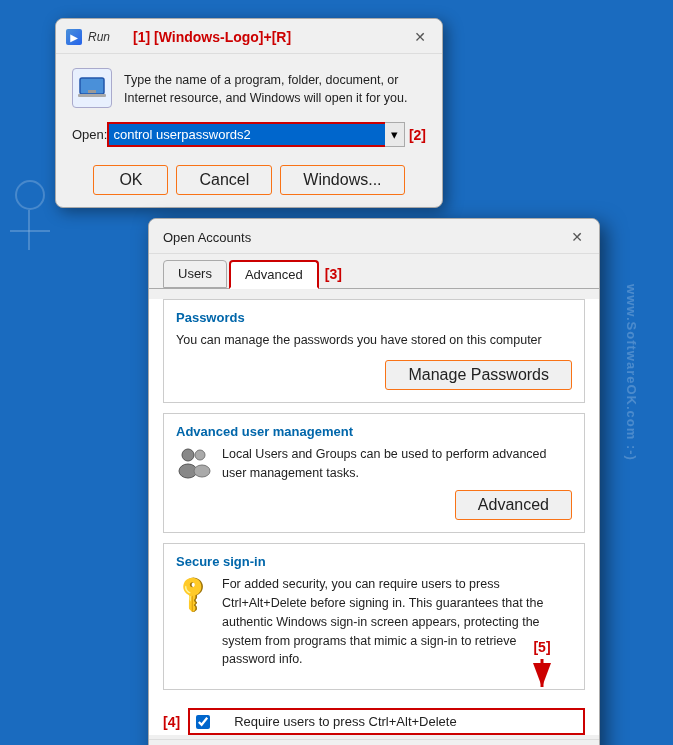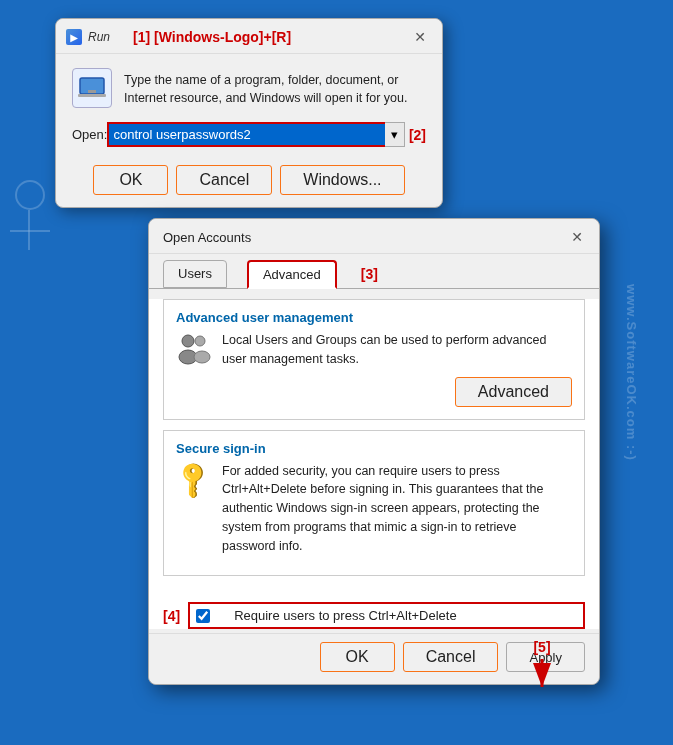--- a/index.html
+++ b/index.html
@@ -206,21 +206,21 @@
       font-weight: normal;
       color: #222;
     }
 
     
     .ua-tabs {
       display: flex;
       padding: 6px 14px 0 14px;
       background: #f0f0f0;
       border-bottom: 1px solid #aaa;
-      gap: 20px;
+      gap: 2px;
     }
 
     .tab {
       padding: 5px 14px;
       background: #f0f0f0;
       border: 1px solid #aaa;
       border-bottom: none;
       border-radius: 4px 4px 0 0;
       cursor: pointer;
       font-size: 13px;
@@ -296,21 +296,21 @@
 
     .section-text {
       font-size: 12.5px;
       color: #222;
       line-height: 1.5;
       flex: 1;
     }
 
     
     .secure-section {
-      margin: 10px 14px 26px 14px;
+      margin: 10px 14px 18px 14px;
       border: 1px solid #ccc;
       padding: 10px 12px 12px 12px;
       background: white;
     }
 
     .checkbox-label {
       font-size: 13px;
       color: #222;
     }
 
@@ -411,20 +411,27 @@
       <span>Users</span>
     </div>
     <div class="tab active">
       <span>Advanced</span>
     </div>
     <span class="step-label" style="align-self:center;margin-left:4px;">[3]</span>
   </div>
 
   <div class="ua-content">
 
+    <div class="section-box">
+      <div class="section-title">Passwords</div>
+      <div class="section-desc">You can manage the passwords you have stored on this computer</div>
+      <div class="section-btn-row">
+        <button class="win-btn">Manage Passwords</button>
+      </div>
+    </div>
 
     <div class="section-box">
       <div class="section-title">Advanced user management</div>
       <div class="section-content-row">
         <div class="section-icon">
           <svg width="36" height="36" viewBox="0 0 36 36">
             <circle cx="12" cy="10" r="6" fill="#888" stroke="#555" stroke-width="1"></circle>
             <ellipse cx="12" cy="26" rx="9" ry="7" fill="#888" stroke="#555" stroke-width="1"></ellipse>
             <circle cx="24" cy="10" r="5" fill="#aaa" stroke="#777" stroke-width="1"></circle>
             <ellipse cx="26" cy="26" rx="8" ry="6" fill="#aaa" stroke="#777" stroke-width="1"></ellipse>

